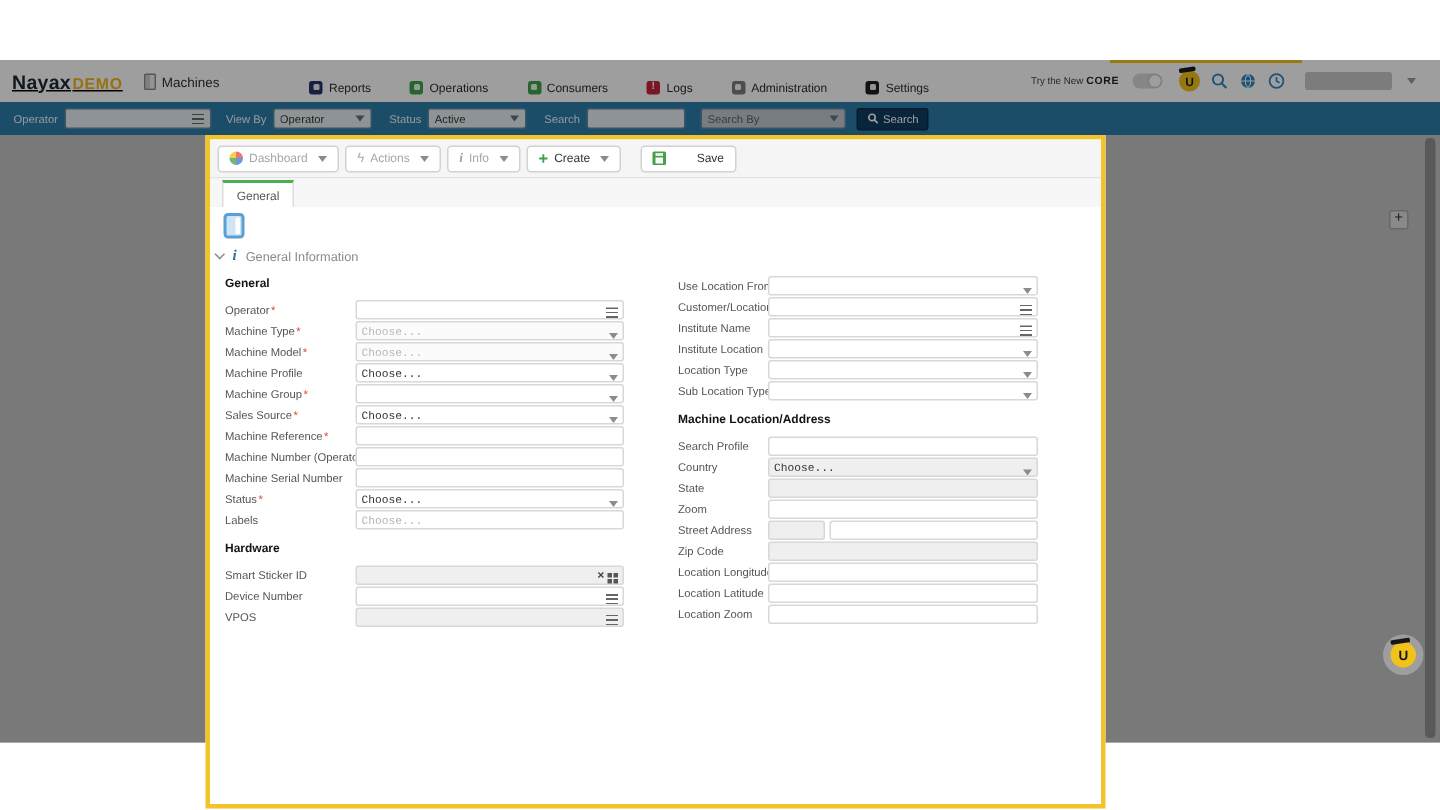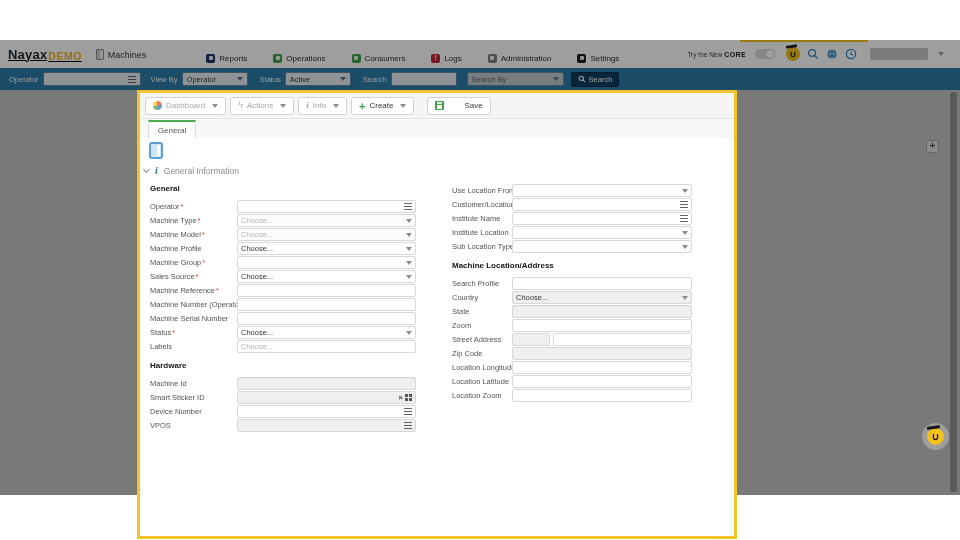--- a/index.html
+++ b/index.html
@@ -85,21 +85,21 @@
   .fcol { position:absolute; top:46px; }
   .col-left { left:10px; width:266px; }
   .col-right { left:312px; width:240px; }
   .sec-title { font-size:8px; font-weight:bold; color:#141414; margin-bottom:6px; line-height:10px; }
   .sec + .sec .sec-title { margin-top:8px; }
   .field-row { display:flex; align-items:center; margin-bottom:1px; height:13px; }
   .flabel { font-size:7.5px; color:#555; flex:none; white-space:nowrap; overflow:hidden; }
   .col-left .flabel { width:87px; }
   .col-right .flabel { width:60px; }
   .req { color:#e03c31; margin-left:1px; }
-  .fbox { flex:1; min-width:0; height:13px; border:1px solid #d8d8d8; border-radius:2px; background:#fff; display:flex; align-items:center; padding:0 3px; font-size:7.5px; color:#333; position:relative; }
+  .fbox { flex:1; min-width:0; height:13px; border:1px solid #d8d8d8; border-radius:2px; background:#fff; display:flex; align-items:flex-end; padding:0 3px; font-size:7.5px; color:#333; position:relative;font-family:Liberation Mono, monospace; }
   .fbox.dis { background:#efefef; }
   .fbox.dim { background:#fbfbfb; }
   .fbox.graybg { background:#efefef; }
   .fbox .val { flex:1; white-space:nowrap; overflow:hidden; }
   .fbox .val.ph { color:#b5b5b5; }
   .fbox .val.dimtext { color:#b8b8b8; }
   .clear-x { font-size:8px; font-weight:bold; color:#444; line-height:8px; margin-right:2px; }
   .grid-ic { width:3px; height:3px; background:#555; box-shadow:4px 0 0 #555, 0 4px 0 #555, 4px 4px 0 #555; margin:0 4px 4px 0; flex:none; }
   .street-wrap { flex:1; display:flex; gap:3px; min-width:0; }
   .street-wrap .fbox.small { flex:none; width:38px; }
@@ -323,26 +323,20 @@
           <div class="field-row">
             <span class="flabel">Labels</span>
             <div class="fbox">
               <span class="val ph">Choose...</span>
             </div>
           </div>
         </div>
         <div class="sec">
           <div class="sec-title">Hardware</div>
           <div class="field-row">
-            <span class="flabel">Machine Id</span>
-            <div class="fbox dis">
-              <span class="val"></span>
-            </div>
-          </div>
-          <div class="field-row">
             <span class="flabel">Smart Sticker ID</span>
             <div class="fbox dis">
               <span class="val"></span>
               <span class="clear-x">×</span>
               <span class="grid-ic"></span>
             </div>
           </div>
           <div class="field-row">
             <span class="flabel">Device Number</span>
             <div class="fbox">
@@ -377,20 +371,27 @@
           </div>
           <div class="field-row">
             <span class="flabel">Institute Name</span>
             <div class="fbox">
               <span class="val"></span>
               <span class="bars"></span>
             </div>
           </div>
           <div class="field-row">
             <span class="flabel">Institute Location</span>
+            <div class="fbox">
+              <span class="val"></span>
+              <span class="caret"></span>
+            </div>
+          </div>
+          <div class="field-row">
+            <span class="flabel">Location Type</span>
             <div class="fbox">
               <span class="val"></span>
               <span class="caret"></span>
             </div>
           </div>
           <div class="field-row">
             <span class="flabel">Sub Location Type</span>
             <div class="fbox">
               <span class="val"></span>
               <span class="caret"></span>

